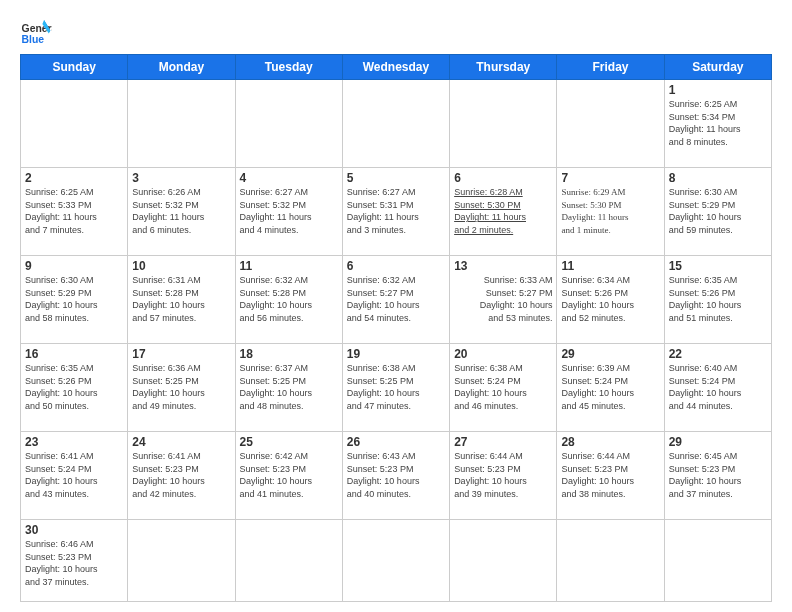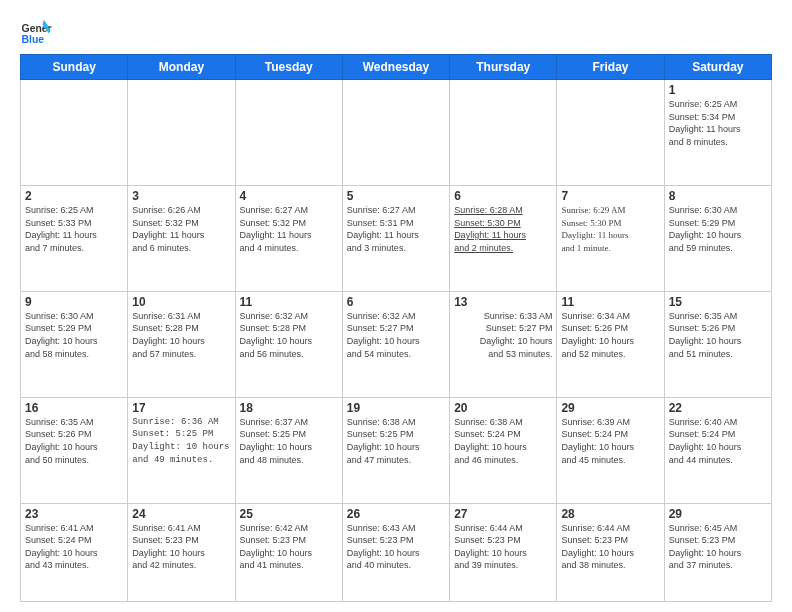--- a/index.html
+++ b/index.html
@@ -244,21 +244,21 @@
         <tr>
           <td>
             <span class="day-number">16</span>
             <div class="day-info" style="white-space: pre-line;">Sunrise: 6:35 AM
 Sunset: 5:26 PM
 Daylight: 10 hours
 and 50 minutes.</div>
           </td>
           <td>
             <span class="day-number">17</span>
-            <div class="day-info" style="white-space: pre-line; font-family: Liberation Mono, monospace;">Sunrise: 6:36 AM
+            <div class="day-info" style="white-space: pre-line;">Sunrise: 6:36 AM
 Sunset: 5:25 PM
 Daylight: 10 hours
 and 49 minutes.</div>
           </td>
           <td>
             <span class="day-number">18</span>
             <div class="day-info" style="white-space: pre-line;">Sunrise: 6:37 AM
 Sunset: 5:25 PM
 Daylight: 10 hours
 and 48 minutes.</div>
@@ -335,16 +335,31 @@
 Daylight: 10 hours
 and 38 minutes.</div>
           </td>
           <td>
             <span class="day-number">29</span>
             <div class="day-info" style="white-space: pre-line;">Sunrise: 6:45 AM
 Sunset: 5:23 PM
 Daylight: 10 hours
 and 37 minutes.</div>
           </td>
+        </tr>
+        <tr>
+          <td>
+            <span class="day-number">30</span>
+            <div class="day-info" style="white-space: pre-line;">Sunrise: 6:46 AM
+Sunset: 5:23 PM
+Daylight: 10 hours
+and 37 minutes.</div>
+          </td>
+          <td class="empty"></td>
+          <td class="empty"></td>
+          <td class="empty"></td>
+          <td class="empty"></td>
+          <td class="empty"></td>
+          <td class="empty"></td>
         </tr>
       </tbody>
   </table>
 </div>
 
 </body></html>

